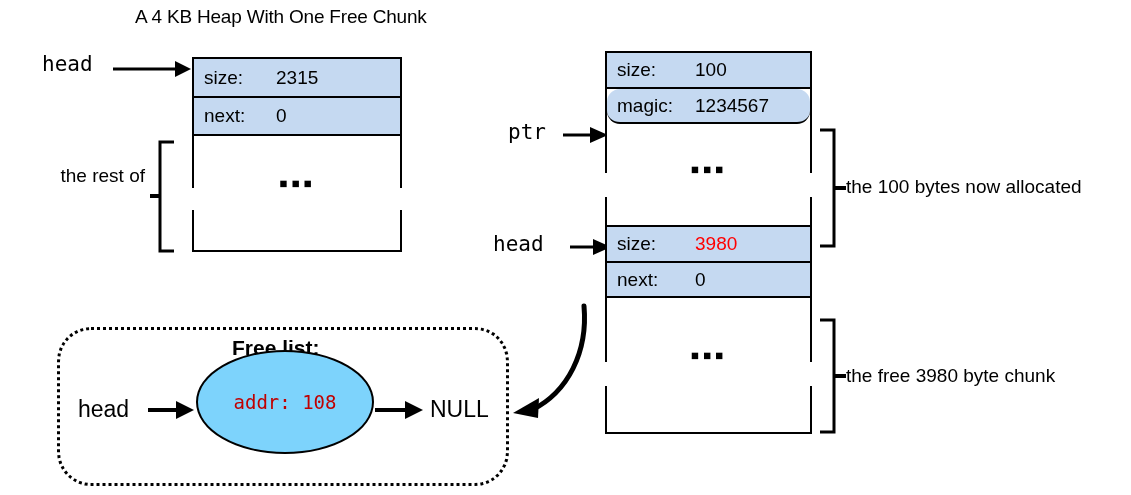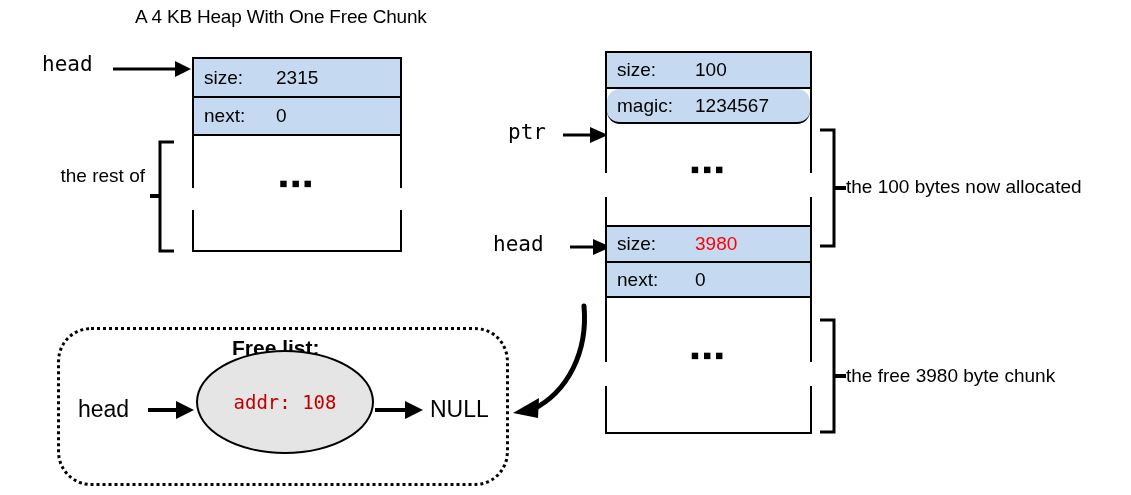--- a/index.html
+++ b/index.html
@@ -93,21 +93,21 @@
     font-size: 26px;
     letter-spacing: 3px;
     color: #000000;
     line-height: 1;
   }
 
   
   .node-ellipse {
     border: 2px solid #000000;
     border-radius: 50%;
-    background: #e5e5e5;
+    background: #7dd3fc;
     box-sizing: border-box;
     display: flex;
     flex-direction: column;
     align-items: center;
     justify-content: center;
   }
   .node-line {
     font-family: "DejaVu Sans Mono", "Liberation Mono", monospace;
     font-size: 19px;
     color: #c00000;

